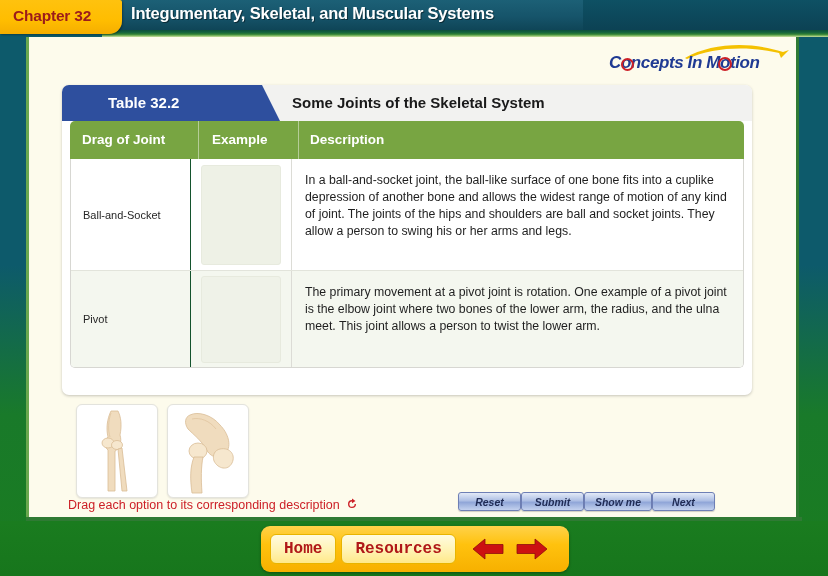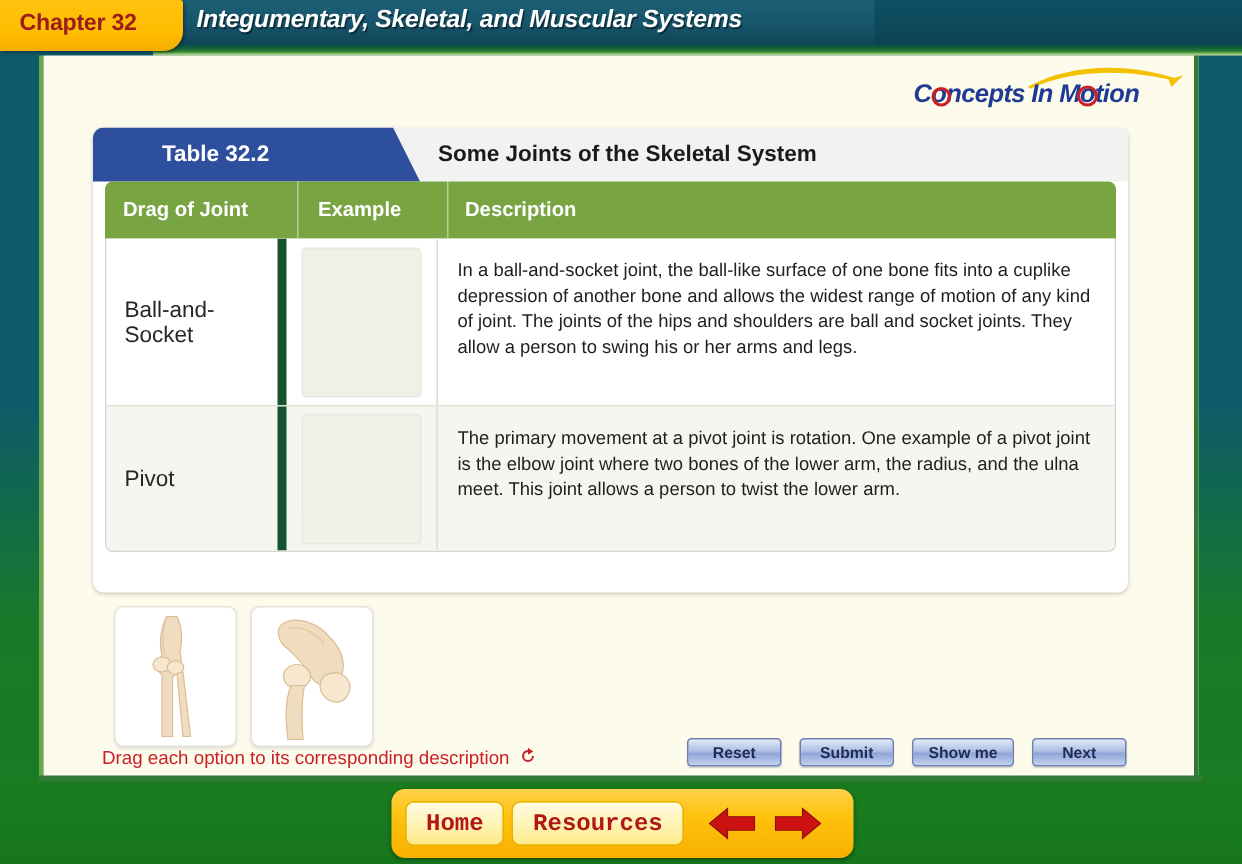--- a/index.html
+++ b/index.html
@@ -33,21 +33,20 @@
   }
   .header-title {
     position: absolute;
     left: 131px; top: 4px;
     font-size: 16.5px;
     font-weight: bold;
     color: #ffffff;
     letter-spacing: -0.2px;
     text-shadow: 1px 1px 0 rgba(0,0,0,0.45);
     white-space: nowrap;
-    font-style: italic;
   }
   .header-title-end {
     position: absolute;
     left: 583px; top: 0;
     width: 245px; height: 30px;
     background: linear-gradient(to bottom, #0e5164 0%, #0c4254 100%);
   }
   .chapter-tab {
     position: absolute;
     left: 0; top: 0;
@@ -215,23 +214,23 @@
   }
   .trow-1 { background: #ffffff; height: 111px; }
   .trow-2 { background: #f4f7ef; height: 96px; border-top: 1px solid #e2e4db; }
   .cell-name {
     width: 120px;
     flex: 0 0 120px;
     display: flex;
     align-items: center;
     padding-left: 12px;
     box-sizing: border-box;
-    font-size: 15px;
+    font-size: 11px;
     color: #262626;
-    border-right: 6px solid #14532d;
+    border-right: 1px solid #14532d;
   }
   .cell-example {
     width: 100px;
     flex: 0 0 100px;
     display: flex;
     align-items: center;
     justify-content: center;
     border-right: 1px solid #dcdcd6;
   }
   .dropzone {
@@ -282,21 +281,21 @@
     display: inline-block;
     margin-left: 3px;
     vertical-align: -1px;
   }
 
   
   .actions {
     position: absolute;
     left: 458px; top: 492px;
     display: flex;
-    gap: 12px;
+    font-style: italic;
   }
   .abtn {
     width: 63px;
     height: 19px;
     border: 1px solid #6e7fb5;
     border-radius: 3px;
     background: linear-gradient(to bottom, #e3eaf7 0%, #aebfe4 45%, #90a6d8 55%, #c3d1ee 100%);
     font-size: 10.5px;
     font-weight: bold;
     color: #1f2b55;

